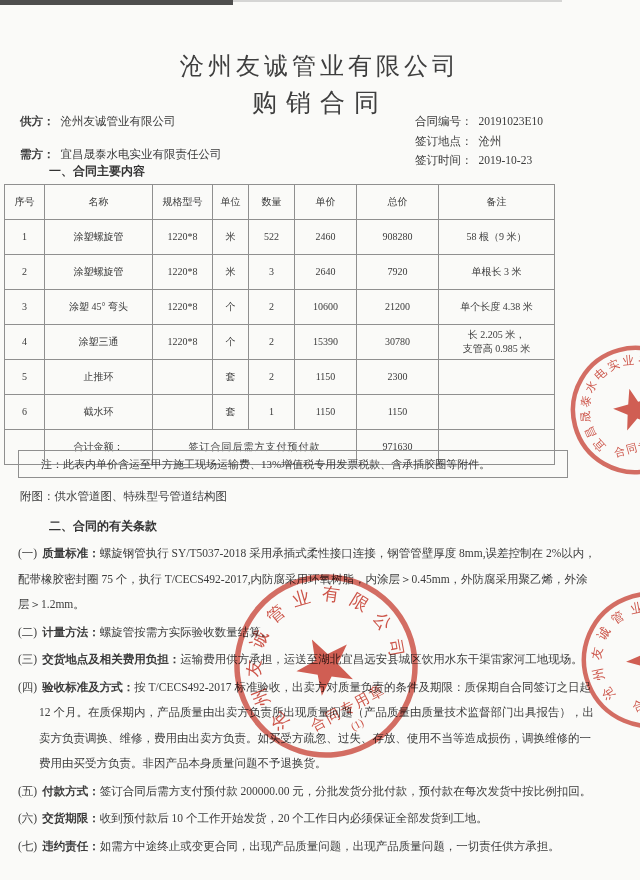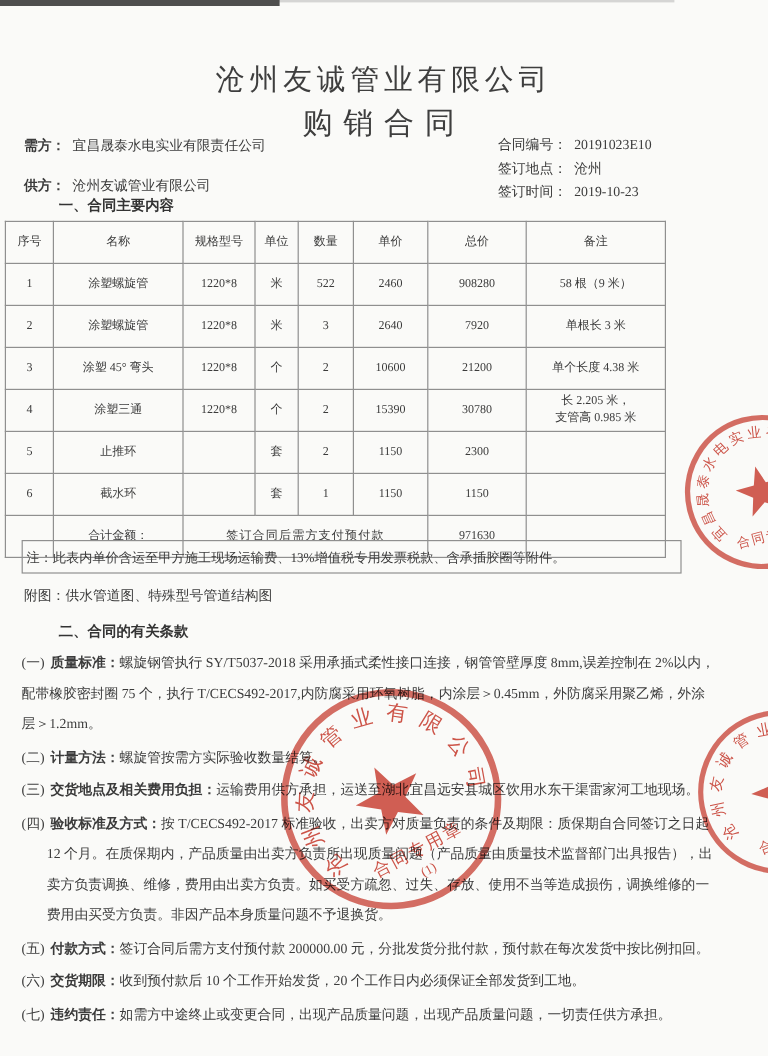--- a/index.html
+++ b/index.html
@@ -51,21 +51,21 @@
     padding:2px 3px;line-height:14px;font-weight:normal;
     white-space:pre-line;
   }
   table.items th{height:30px;}
   table.items td{height:30px;}
   .amount-words{letter-spacing:1px;}
 
   .note-box{
     position:absolute;left:18px;top:450px;width:550px;height:28px;
     border:1px solid #8f8f8f;box-sizing:border-box;
-    font-size:11px;display:flex;align-items:center;padding-left:3px;
+    font-size:11px;display:flex;align-items:center;padding-left:22px;
   }
 
   .attachment{position:absolute;left:20px;top:489px;font-size:11.5px;}
 
   .clauses{position:absolute;left:18px;top:541px;width:606px;font-size:11.5px;line-height:25.5px;}
   .clause{margin-bottom:2px;}
   .clause.hang{padding-left:21px;text-indent:-21px;}
   .c-marker{margin-right:5px;}
   .c-lead{font-family:"Liberation Sans","DejaVu Sans",sans-serif;font-weight:bold;}
   .c-body{white-space:pre-wrap;}
@@ -83,22 +83,22 @@
 
 <div class="page">
 
   <div class="scan-strip-light"></div>
   <div class="scan-strip"></div>
 
   <div class="doc-company">沧州友诚管业有限公司</div>
   <div class="doc-title">购销合同</div>
 
   <div class="meta-left">
+    <div class="row"><span class="lbl">供方：</span><span>沧州友诚管业有限公司</span></div>
     <div class="row"><span class="lbl">需方：</span><span>宜昌晟泰水电实业有限责任公司</span></div>
-    <div class="row"><span class="lbl">供方：</span><span>沧州友诚管业有限公司</span></div>
   </div>
 
   <div class="meta-right">
     <div><span class="lbl">合同编号：</span><span>20191023E10</span></div>
     <div><span class="lbl">签订地点：</span><span>沧州</span></div>
     <div><span class="lbl">签订时间：</span><span>2019-10-23</span></div>
   </div>
 
   <div class="sec-title sec-1">一、合同主要内容</div>
 

